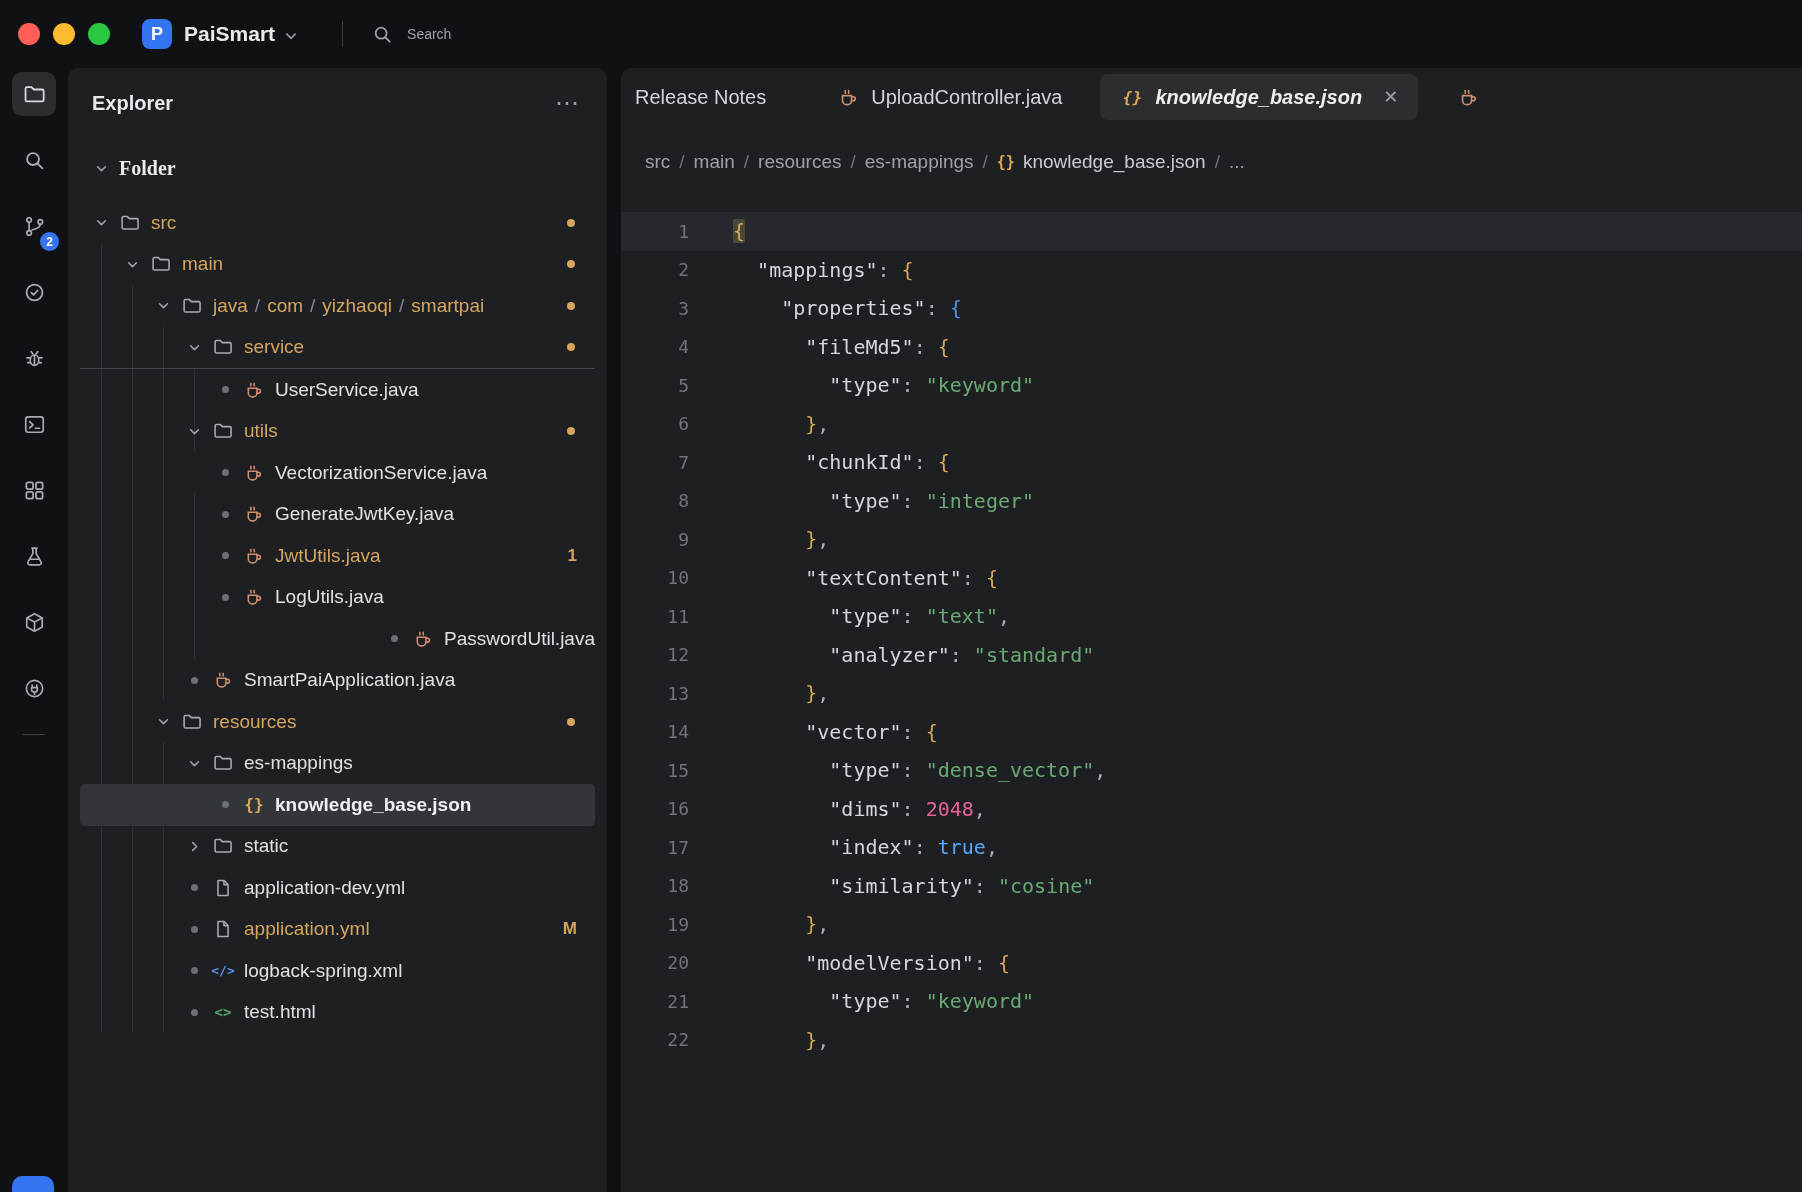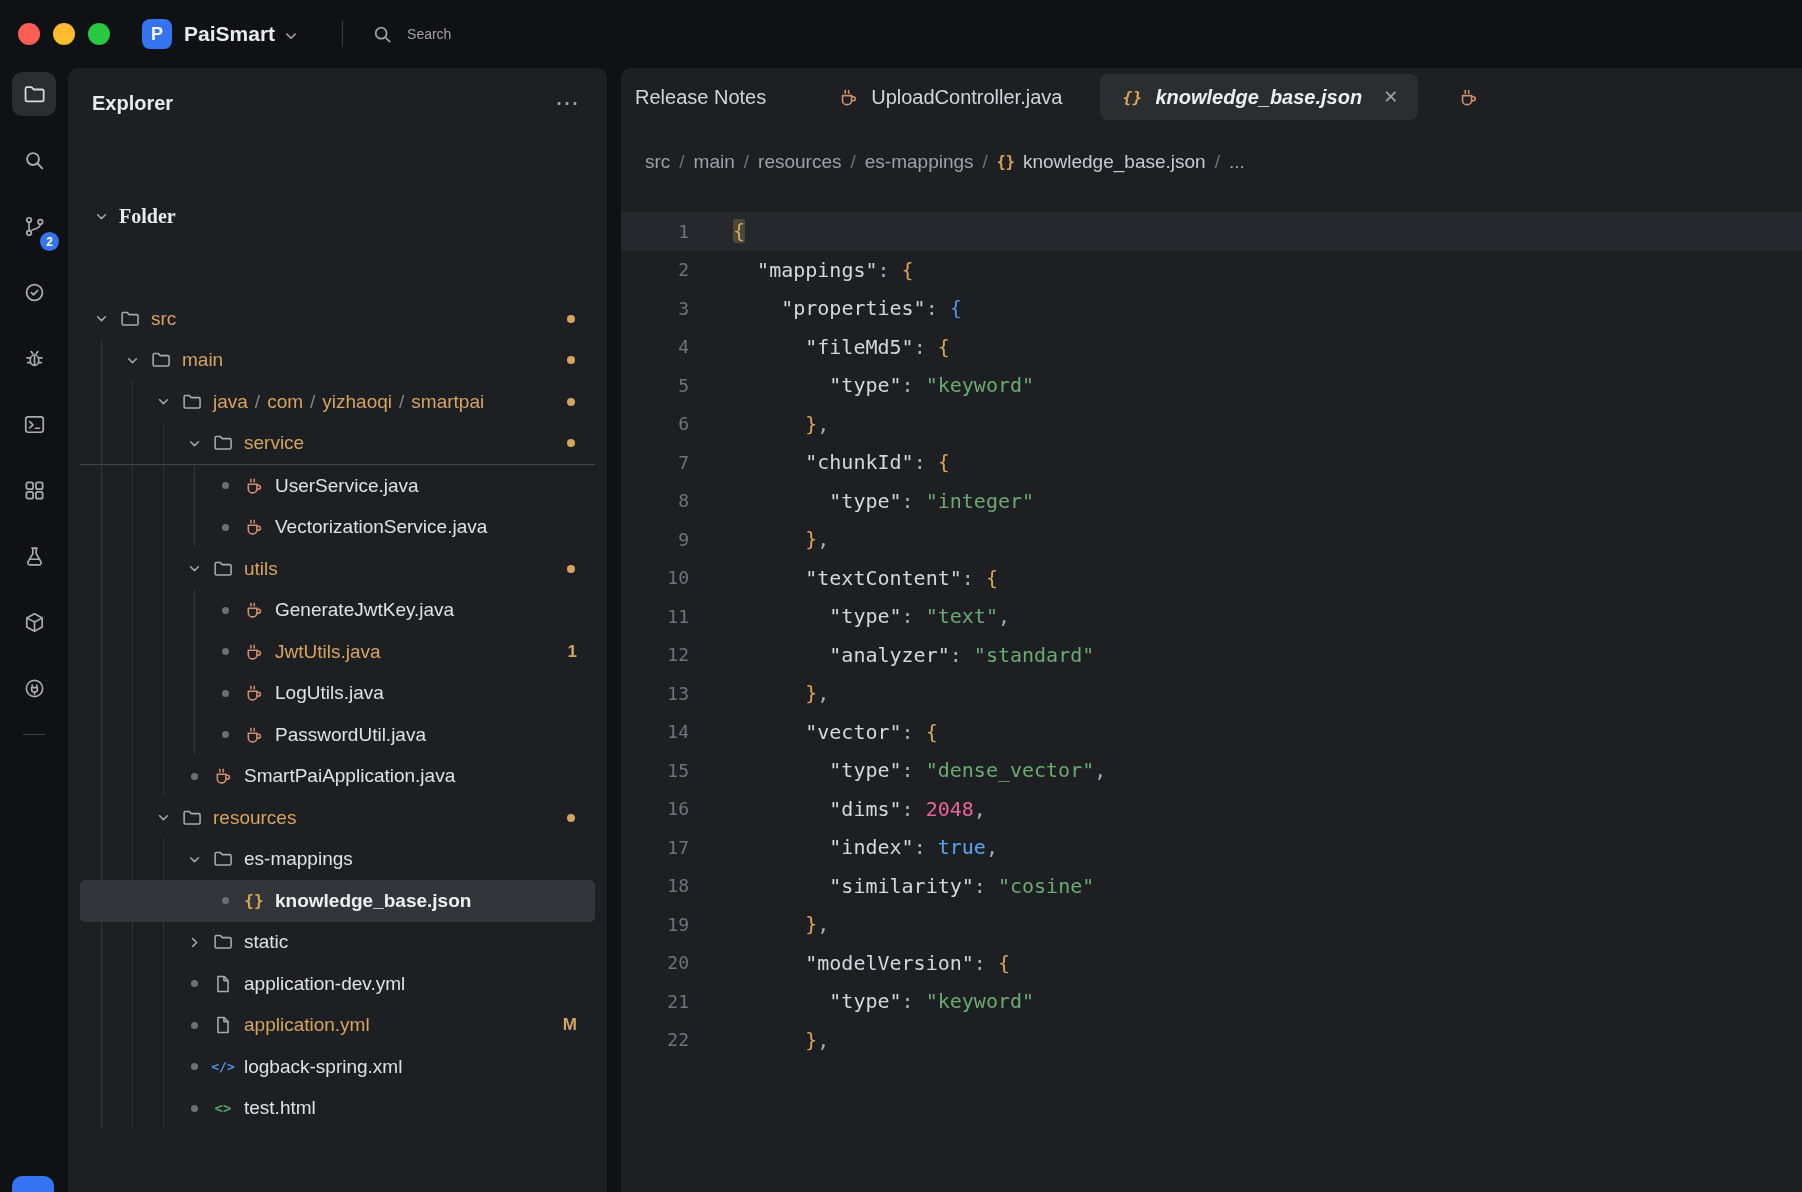--- a/index.html
+++ b/index.html
@@ -29,21 +29,21 @@
   .act-item{width:44px;height:44px;border-radius:10px;display:flex;align-items:center;justify-content:center;
     color:#a8acb3;margin-bottom:22px;position:relative;flex:none;}
   .act-item.active{background:#2b2d30;color:#d7dae0;}
   .act-item .icon, .act-item svg{width:25px;height:25px;display:block;}
   .act-badge{position:absolute;right:-3px;bottom:-3px;width:19px;height:19px;border-radius:50%;
     background:#3574f0;color:#fff;font-size:12px;font-weight:700;display:flex;align-items:center;justify-content:center;}
   .act-divider{width:22px;height:1px;background:#3c3f44;margin:2px 0 26px;}
   .bottom-app{position:absolute;left:12px;bottom:-26px;width:42px;height:42px;border-radius:10px;background:#3574f0;}
   
   .explorer{width:539px;flex:none;background:#1e1f22;border-radius:10px 10px 0 0;margin-right:14px;
-    display:flex;flex-direction:column;overflow:hidden;gap:48px;}
+    display:flex;flex-direction:column;overflow:hidden;}
   .exp-header{display:flex;align-items:center;padding:22px 26px 0 24px;height:26px;flex:none;}
   .exp-title{font-size:20px;font-weight:700;color:#e8eaee;}
   .exp-more{margin-left:auto;color:#9da2aa;font-size:24px;letter-spacing:2px;line-height:10px;}
   .sec-row{margin:31px 12px 13px;height:42px;display:flex;align-items:center;padding-left:10px;flex:none;}
   .sec-row .slot{width:22px;display:flex;justify-content:center;}
   .sec-label{font-size:20px;font-weight:700;margin-left:7px;color:#e8eaee;font-family:Liberation Serif, serif;}
   .tree{flex:1;position:relative;font-size:19px;overflow:hidden;}
   .guide{position:absolute;width:1px;background:#2f3136;z-index:0;}
   .trow{height:41.5px;margin:0 12px;display:flex;align-items:center;border-radius:5px;position:relative;z-index:1;}
   .trow.selected{background:#32353a;}
@@ -299,33 +299,20 @@
           </span>
           <span class="t-icon ic-java">
             <svg viewBox="0 0 24 24" fill="none" stroke="currentColor" stroke-width="1.7" stroke-linecap="round">
               <path d="M5.8 10h9.4v5.3a4.2 4.2 0 0 1-4.2 4.2h-1a4.2 4.2 0 0 1-4.2-4.2z"></path>
               <path d="M15.2 11.2h1.7a2.1 2.1 0 1 1 0 4.2h-1.7"></path>
               <path d="M8.6 4.8c-.9 1 .9 1.6 0 2.7M12.2 4.8c-.9 1 .9 1.6 0 2.7"></path>
             </svg>
           </span>
           <span class="label">UserService.java</span>
         </div>
-        <div class="trow" style="padding-left: 134px;">
-          <span class="slot">
-            <span class="fdot"></span>
-          </span>
-          <span class="t-icon ic-java">
-            <svg viewBox="0 0 24 24" fill="none" stroke="currentColor" stroke-width="1.7" stroke-linecap="round">
-              <path d="M5.8 10h9.4v5.3a4.2 4.2 0 0 1-4.2 4.2h-1a4.2 4.2 0 0 1-4.2-4.2z"></path>
-              <path d="M15.2 11.2h1.7a2.1 2.1 0 1 1 0 4.2h-1.7"></path>
-              <path d="M8.6 4.8c-.9 1 .9 1.6 0 2.7M12.2 4.8c-.9 1 .9 1.6 0 2.7"></path>
-            </svg>
-          </span>
-          <span class="label">VectorizationService.java</span>
-        </div>
         <div class="trow orange" style="padding-left: 103px;">
           <span class="slot">
             <span class="chev">
               <svg viewBox="0 0 24 24" fill="none" stroke="currentColor" stroke-width="2.2" stroke-linecap="round" stroke-linejoin="round">
                 <path d="M6.5 9.5l5.5 5.5 5.5-5.5"></path>
               </svg>
             </span>
           </span>
           <span class="t-icon ic-folder">
             <svg viewBox="0 0 24 24" fill="none" stroke="currentColor" stroke-width="1.7" stroke-linejoin="round">
@@ -339,20 +326,33 @@
           <span class="slot">
             <span class="fdot"></span>
           </span>
           <span class="t-icon ic-java">
             <svg viewBox="0 0 24 24" fill="none" stroke="currentColor" stroke-width="1.7" stroke-linecap="round">
               <path d="M5.8 10h9.4v5.3a4.2 4.2 0 0 1-4.2 4.2h-1a4.2 4.2 0 0 1-4.2-4.2z"></path>
               <path d="M15.2 11.2h1.7a2.1 2.1 0 1 1 0 4.2h-1.7"></path>
               <path d="M8.6 4.8c-.9 1 .9 1.6 0 2.7M12.2 4.8c-.9 1 .9 1.6 0 2.7"></path>
             </svg>
           </span>
+          <span class="label">VectorizationService.java</span>
+        </div>
+        <div class="trow" style="padding-left: 134px;">
+          <span class="slot">
+            <span class="fdot"></span>
+          </span>
+          <span class="t-icon ic-java">
+            <svg viewBox="0 0 24 24" fill="none" stroke="currentColor" stroke-width="1.7" stroke-linecap="round">
+              <path d="M5.8 10h9.4v5.3a4.2 4.2 0 0 1-4.2 4.2h-1a4.2 4.2 0 0 1-4.2-4.2z"></path>
+              <path d="M15.2 11.2h1.7a2.1 2.1 0 1 1 0 4.2h-1.7"></path>
+              <path d="M8.6 4.8c-.9 1 .9 1.6 0 2.7M12.2 4.8c-.9 1 .9 1.6 0 2.7"></path>
+            </svg>
+          </span>
           <span class="label">GenerateJwtKey.java</span>
         </div>
         <div class="trow orange" style="padding-left: 134px;">
           <span class="slot">
             <span class="fdot"></span>
           </span>
           <span class="t-icon ic-java">
             <svg viewBox="0 0 24 24" fill="none" stroke="currentColor" stroke-width="1.7" stroke-linecap="round">
               <path d="M5.8 10h9.4v5.3a4.2 4.2 0 0 1-4.2 4.2h-1a4.2 4.2 0 0 1-4.2-4.2z"></path>
               <path d="M15.2 11.2h1.7a2.1 2.1 0 1 1 0 4.2h-1.7"></path>
@@ -368,21 +368,21 @@
           </span>
           <span class="t-icon ic-java">
             <svg viewBox="0 0 24 24" fill="none" stroke="currentColor" stroke-width="1.7" stroke-linecap="round">
               <path d="M5.8 10h9.4v5.3a4.2 4.2 0 0 1-4.2 4.2h-1a4.2 4.2 0 0 1-4.2-4.2z"></path>
               <path d="M15.2 11.2h1.7a2.1 2.1 0 1 1 0 4.2h-1.7"></path>
               <path d="M8.6 4.8c-.9 1 .9 1.6 0 2.7M12.2 4.8c-.9 1 .9 1.6 0 2.7"></path>
             </svg>
           </span>
           <span class="label">LogUtils.java</span>
         </div>
-        <div class="trow" style="padding-left: 134px;">
+        <div class="trow" style="padding-left: 134px; justify-content: flex-end;">
           <span class="slot">
             <span class="fdot"></span>
           </span>
           <span class="t-icon ic-java">
             <svg viewBox="0 0 24 24" fill="none" stroke="currentColor" stroke-width="1.7" stroke-linecap="round">
               <path d="M5.8 10h9.4v5.3a4.2 4.2 0 0 1-4.2 4.2h-1a4.2 4.2 0 0 1-4.2-4.2z"></path>
               <path d="M15.2 11.2h1.7a2.1 2.1 0 1 1 0 4.2h-1.7"></path>
               <path d="M8.6 4.8c-.9 1 .9 1.6 0 2.7M12.2 4.8c-.9 1 .9 1.6 0 2.7"></path>
             </svg>
           </span>

